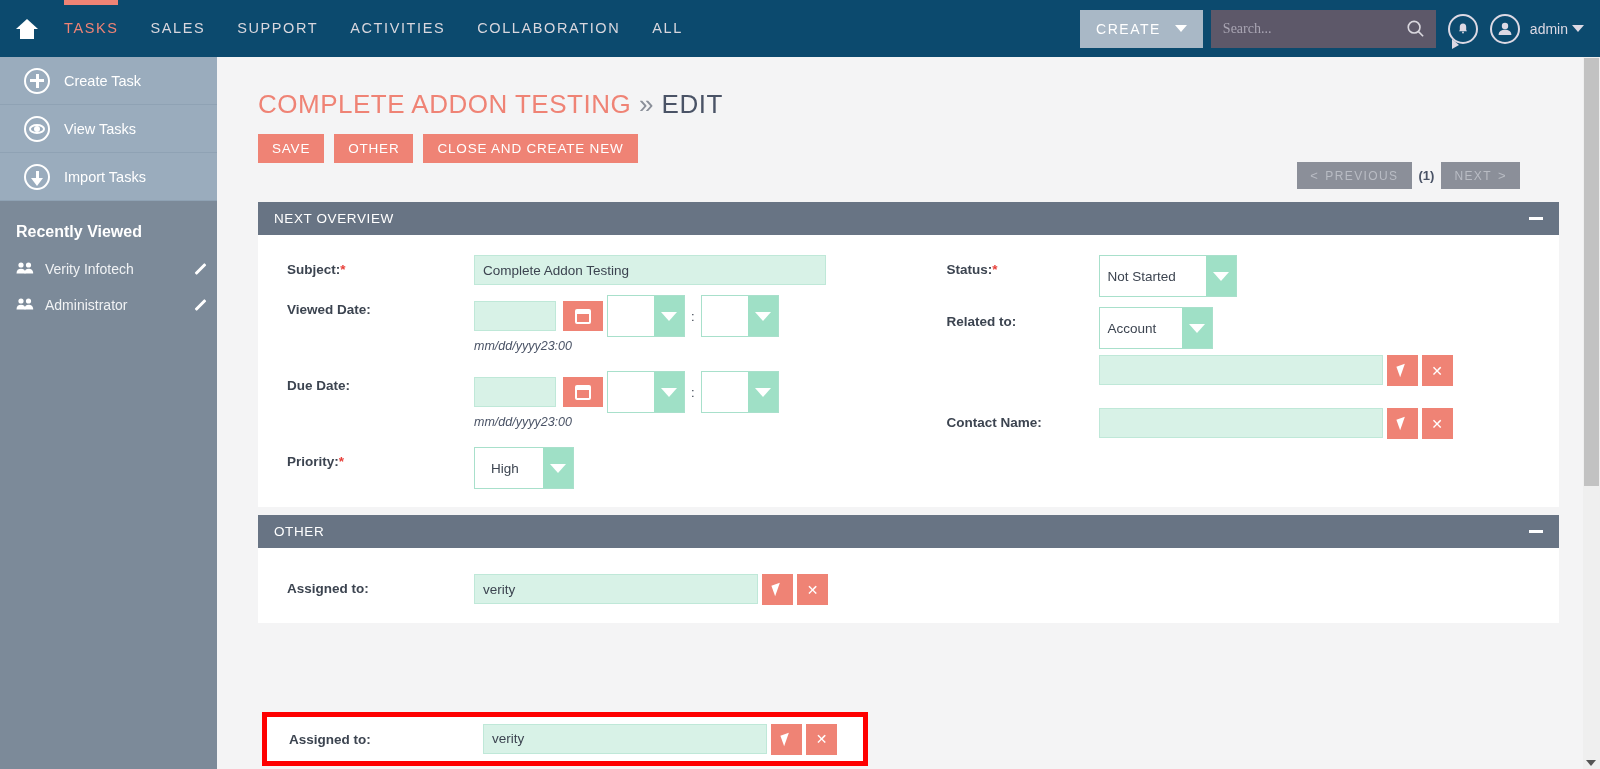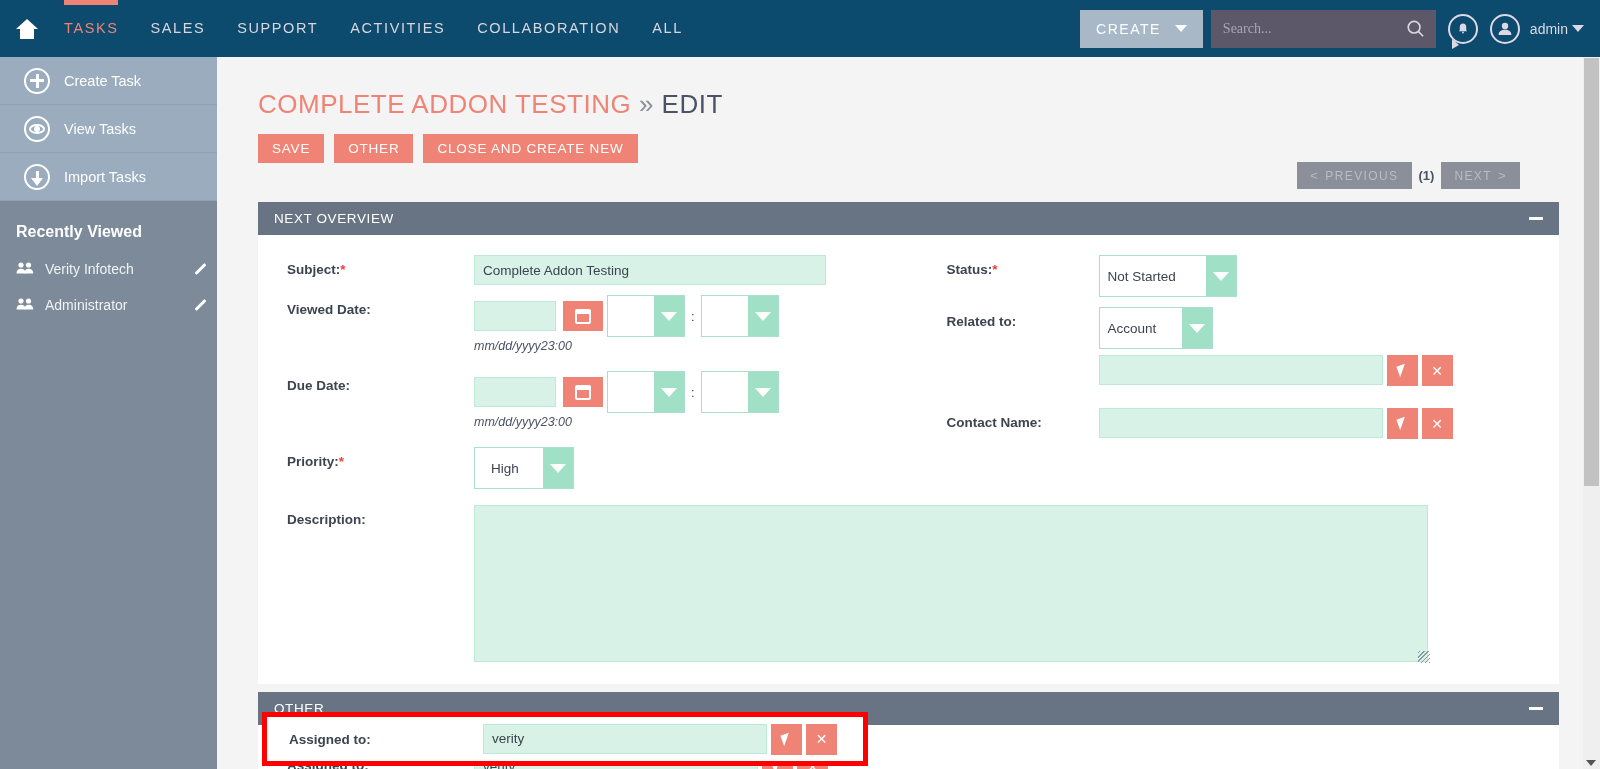--- a/index.html
+++ b/index.html
@@ -460,27 +460,20 @@
             <div class="fctl">
               <span class="sel-wrap">
                 <span class="sel-text" style="min-width:60px;margin-left:8px;">High</span>
                 <span class="sel-arrow">
                     <span class="tri-dn-white"></span>
                   </span>
               </span>
             </div>
           </div>
 
-          <div class="frow" style="margin-top:16px;">
-            <div class="flabel">Description:</div>
-            <div class="fctl" style="position:relative;">
-              <textarea class="ta" style=""></textarea>
-              <div id="desc-resize" style="left:944px; top:146px; position:absolute;"></div>
-            </div>
-          </div>
         </div>
 
         <div class="col">
 
           <div class="frow">
             <div class="flabel" style="width:190px;padding-left:38px;">
               <span>Status:</span><span class="req">*</span>
             </div>
             <div class="fctl">
               <span class="sel-wrap">

